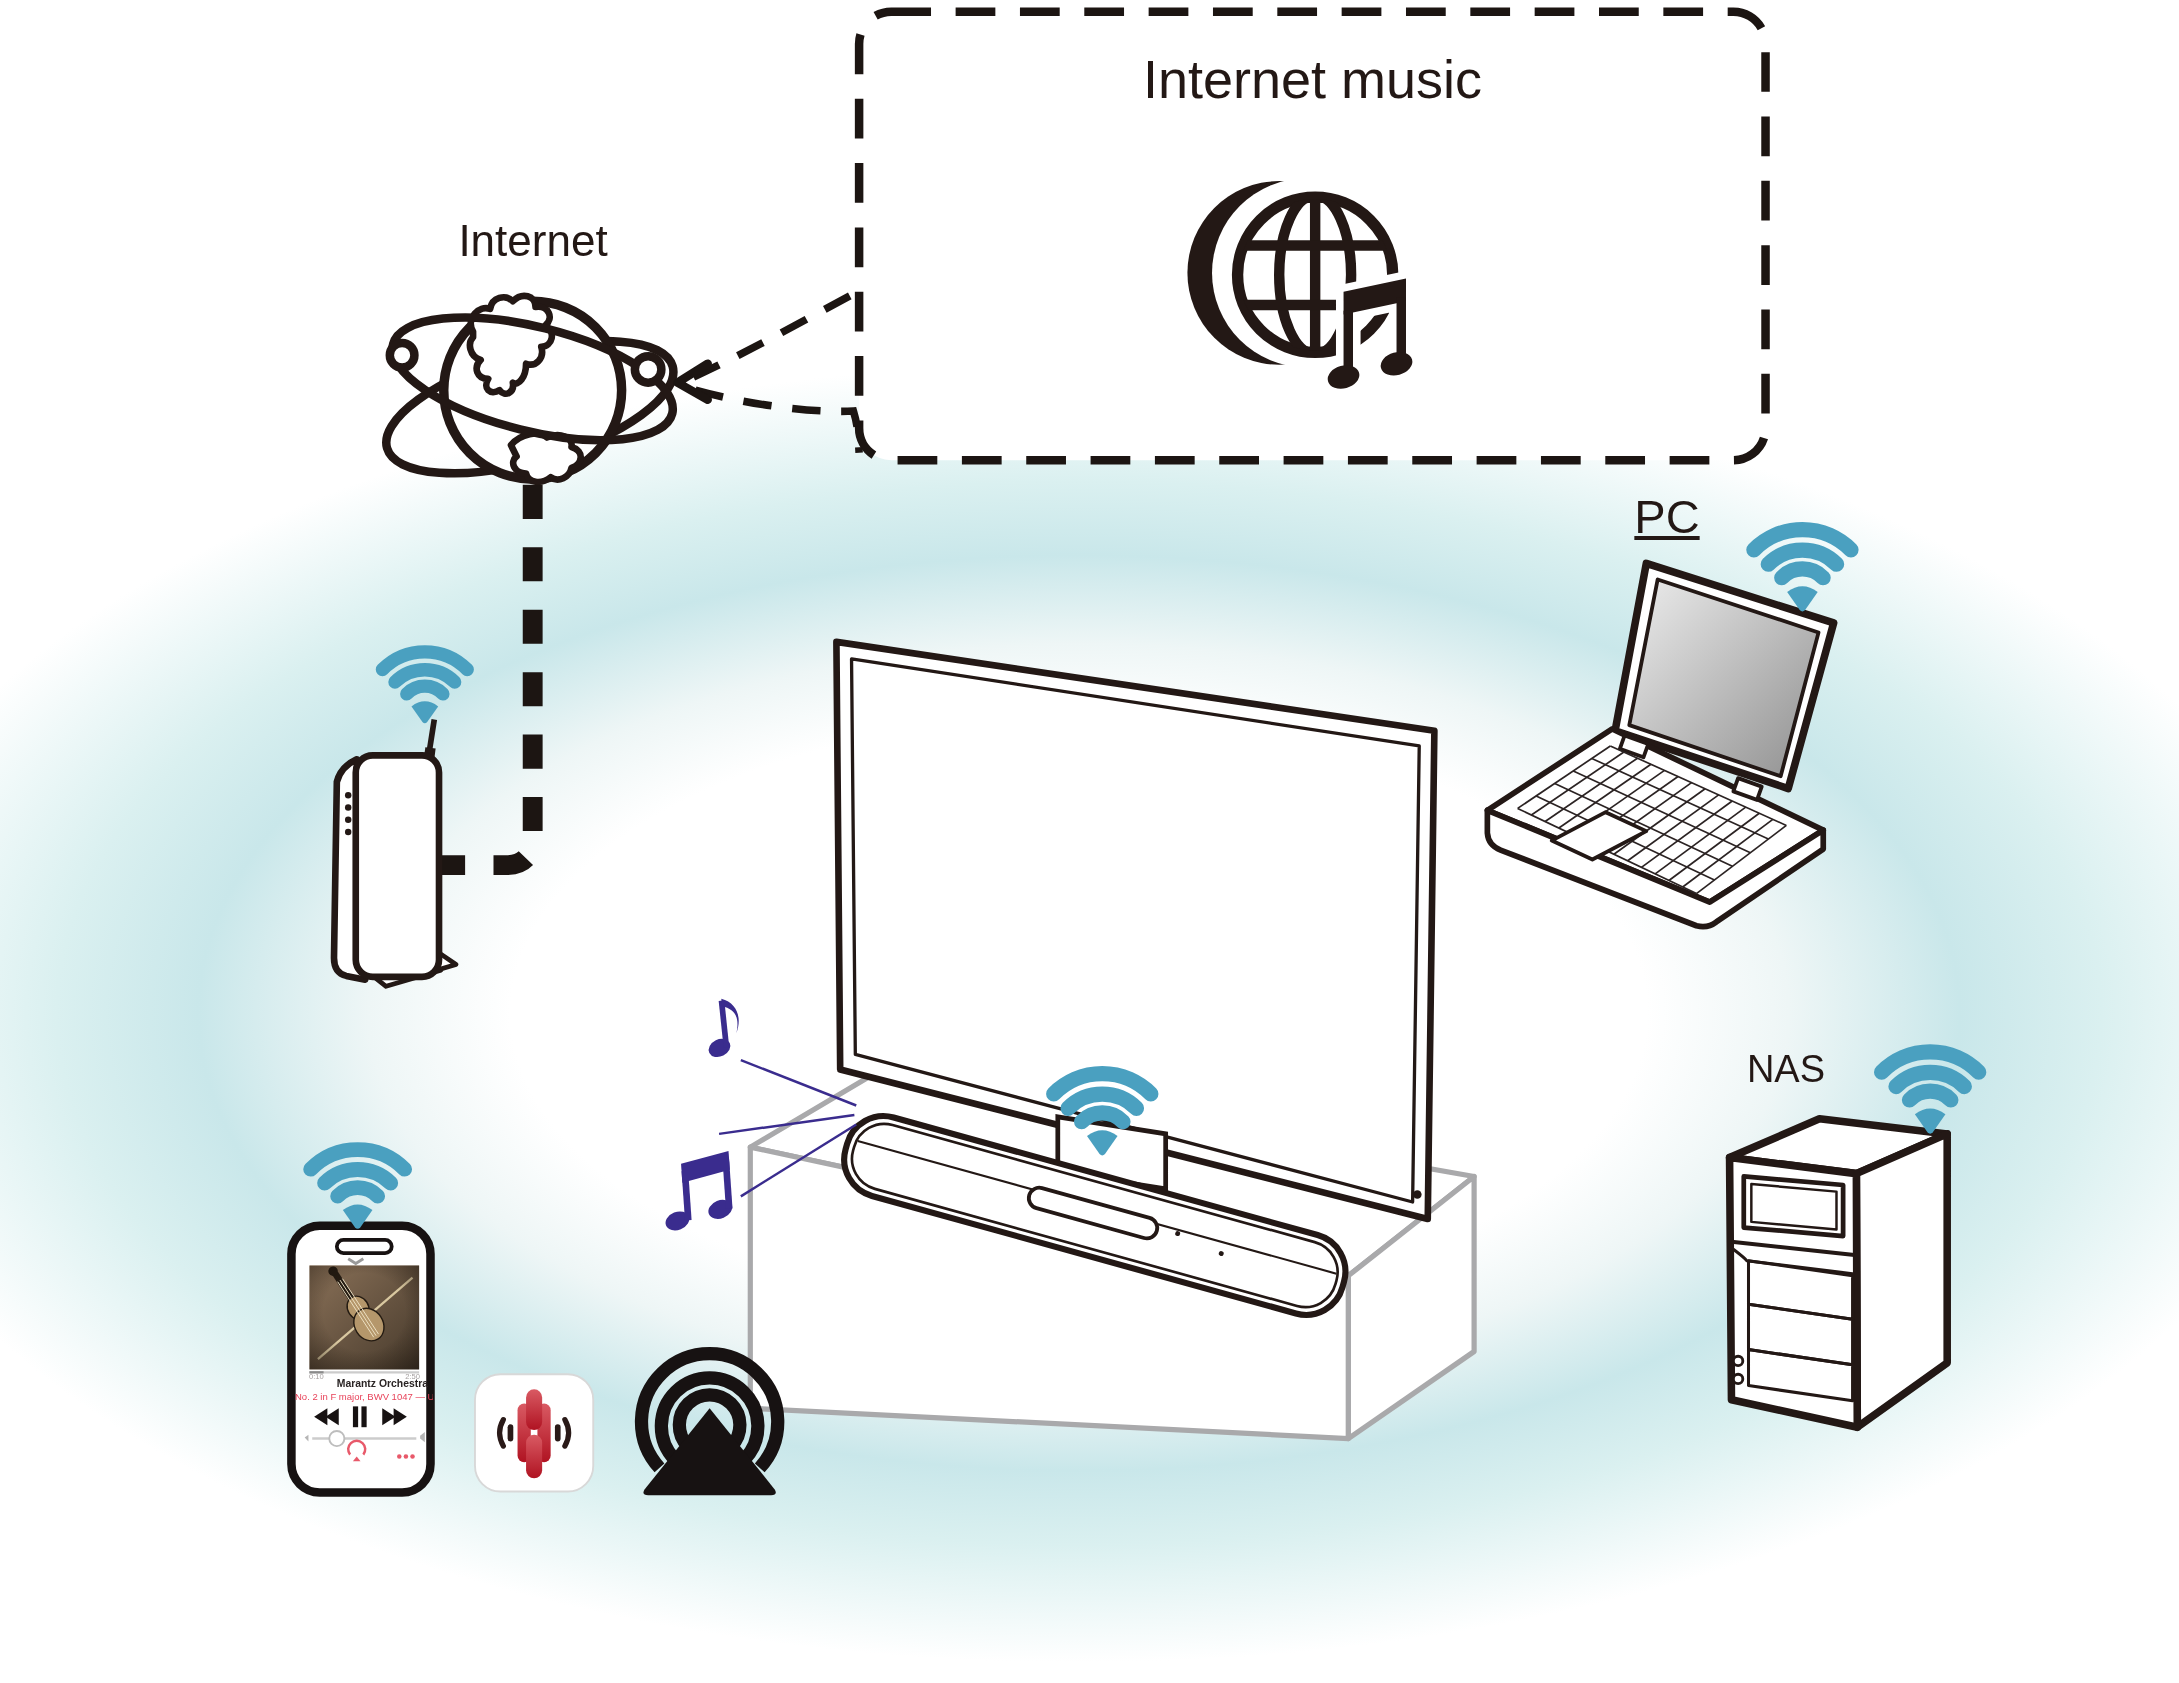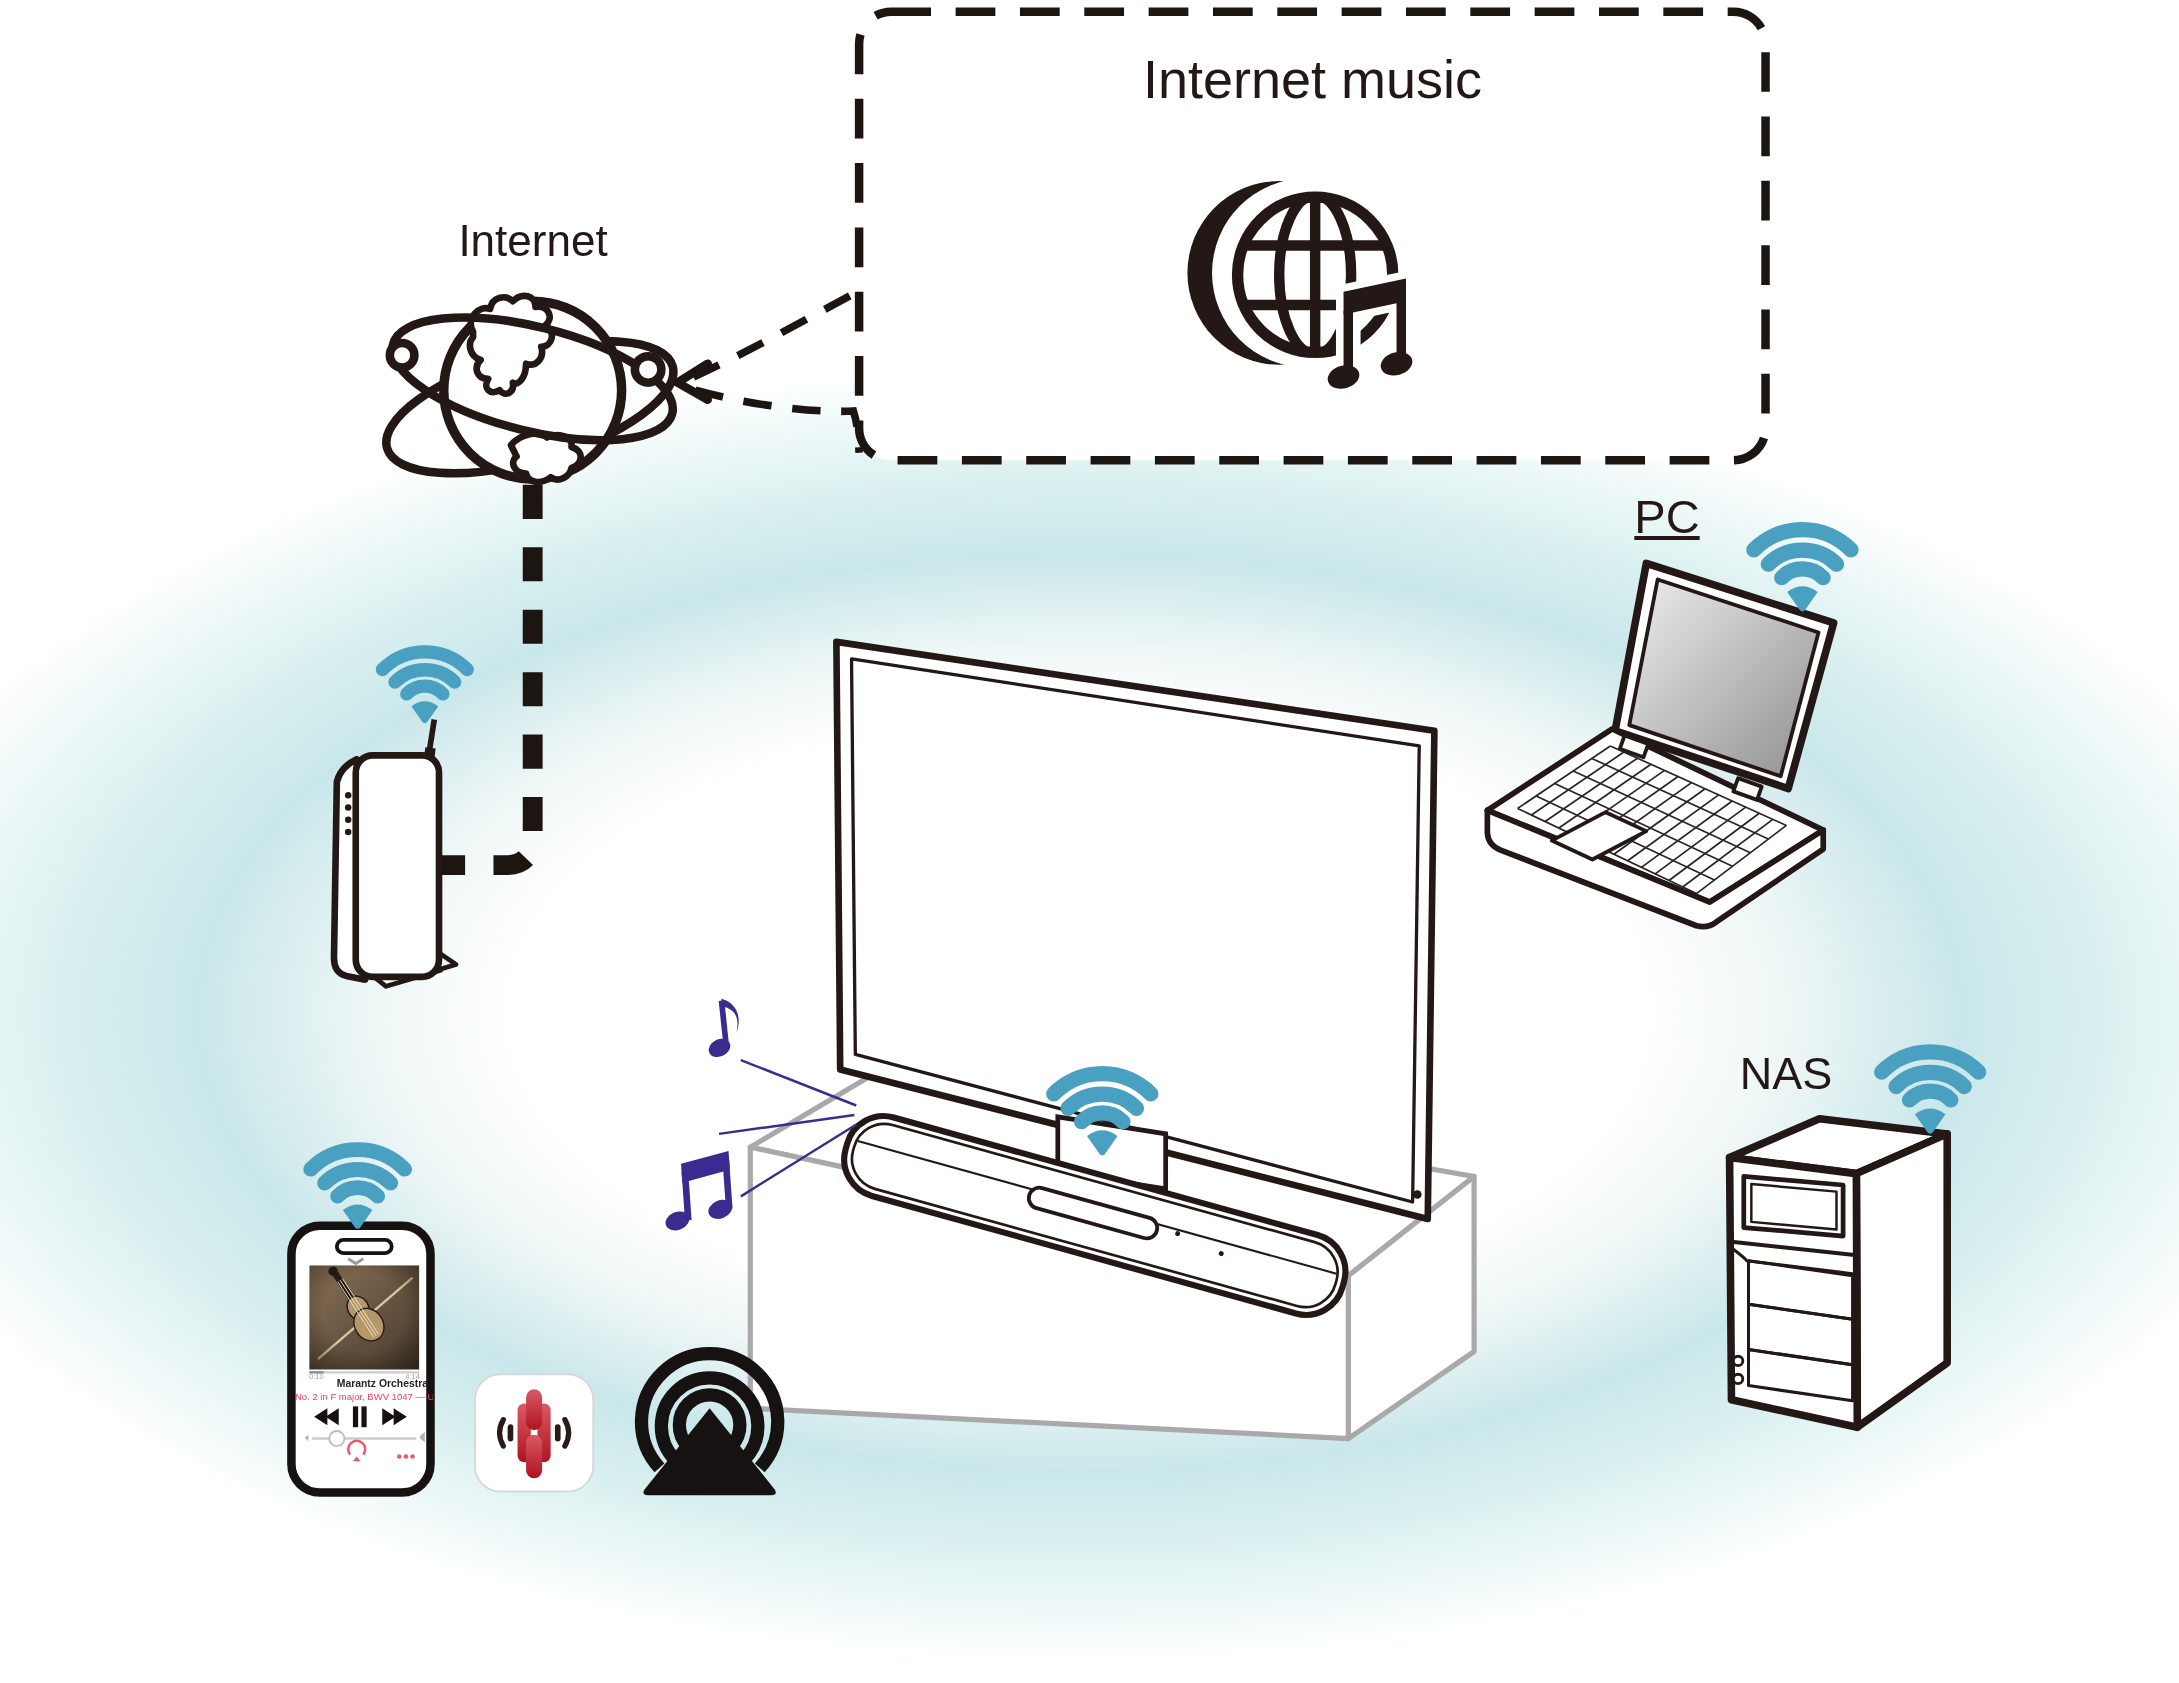--- a/index.html
+++ b/index.html
@@ -11,21 +11,21 @@
     color:#231815;
     background:
       radial-gradient(ellipse 1420px 738px at 1079px 1013px,
         #ffffff 0%, #ffffff 40%, #eef6f6 50%, #c9e7ea 62%, #daf0f0 72%, #ffffff 88%);
   }
   svg.diagram{position:absolute;left:0;top:0;}
   .label{position:absolute;text-align:center;color:#231815;}
   .streaming-label{left:859px;top:47px;width:907px;font-size:54px;line-height:65px;}
   .internet-label{left:426px;top:216px;width:214px;font-size:44px;}
   .pc-label{left:1601px;top:489px;width:132px;font-size:47px;text-decoration:underline;}
-  .nas-label{left:1720px;top:1048px;width:132px;font-size:45px;}
+  .nas-label{left:1720px;top:1048px;width:132px;font-size:38px;}
   .ph-time{position:absolute;top:1372px;font-size:7.6px;color:#a5a0a0;}
   .ph-time.left{left:309px;width:38px;text-align:left;}
   .ph-time.right{left:382px;width:38px;text-align:right;}
   .ph-title{position:absolute;left:301px;top:1378px;width:127px;text-align:right;
     font-size:10.4px;font-weight:bold;color:#2a2424;white-space:nowrap;overflow:hidden;}
   .ph-sub{position:absolute;left:295px;top:1391px;width:138px;text-align:center;
     font-size:9.5px;color:#e8435a;white-space:nowrap;overflow:hidden;}
 </style>
 </head>
 <body>
@@ -321,18 +321,18 @@
 </svg>
 
 <div class="label streaming-label">
   <div>Internet music</div>
 </div>
 <div class="label internet-label">Internet</div>
 <div class="label pc-label">PC</div>
 <div class="label nas-label">NAS</div>
 
 <div class="ph-time left">0:10</div>
-<div class="ph-time right">4:14</div>
+<div class="ph-time right">2:50</div>
 <div class="ph-title">Marantz Orchestra</div>
 <div class="ph-sub">No. 2 in F major, BWV 1047 — Ultr</div>
 
 </div>
 
 
 </body></html>

